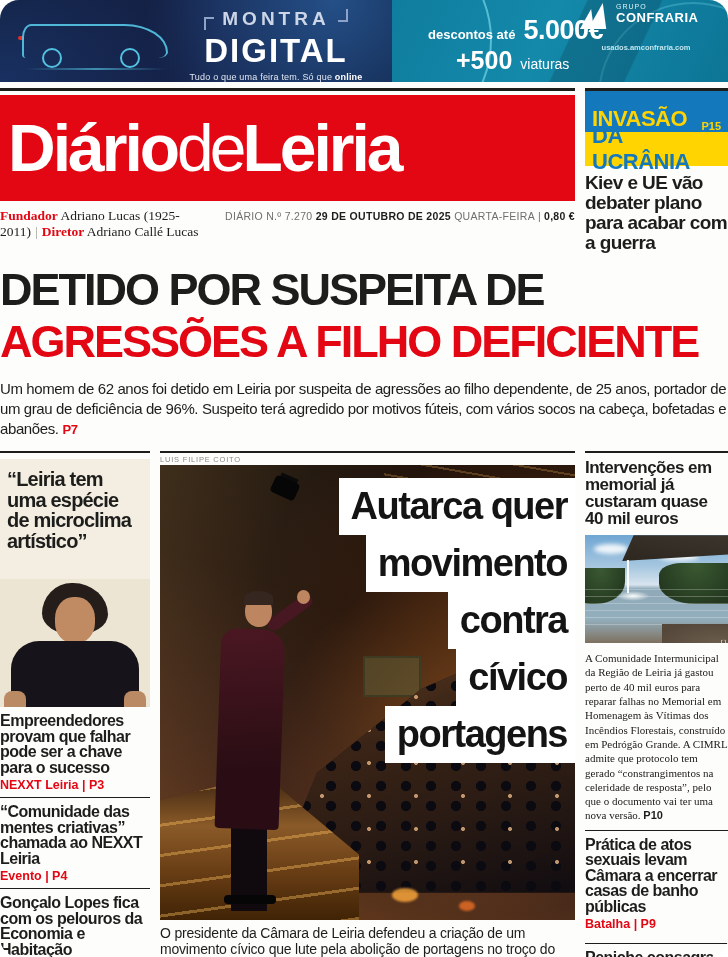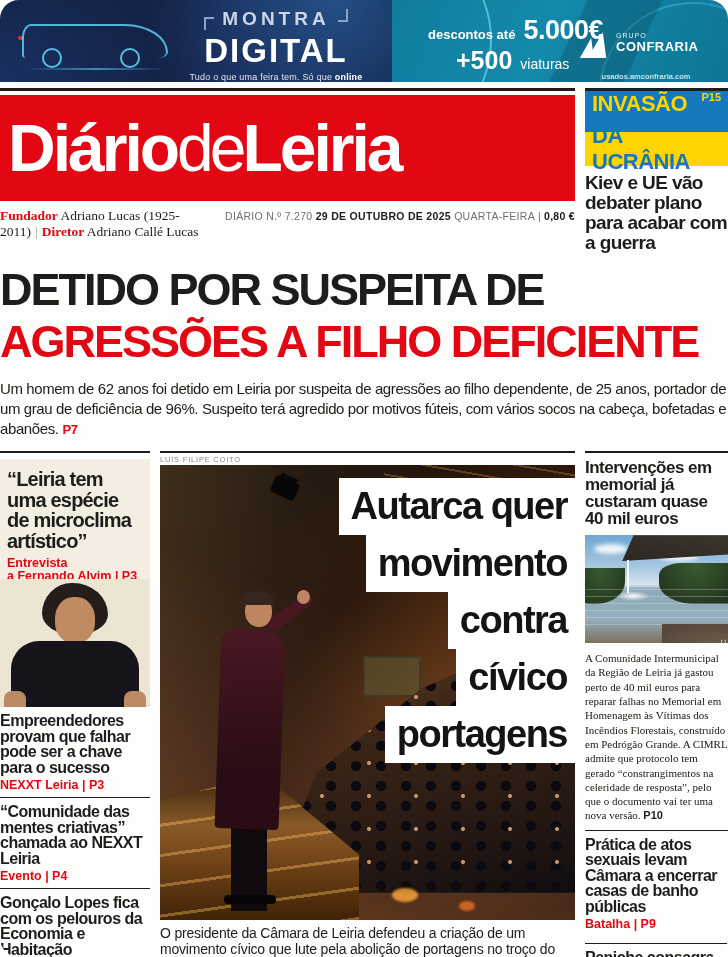--- a/index.html
+++ b/index.html
@@ -43,21 +43,21 @@
   .ring.r1 { left:-120px; top:-70px; width:220px; height:220px; }
   .ring.r2 { right:-60px; bottom:-110px; width:190px; height:190px; border-color:rgba(140,235,250,.25); }
   .diag { position:absolute; inset:0; background:linear-gradient(115deg, transparent 52%, rgba(8,60,80,.28) 52.5%, rgba(8,60,80,.28) 72%, transparent 72.5%); }
   .offer { position:absolute; left:36px; top:16px; line-height:1.1; }
   .offer-row1 { display:flex; align-items:baseline; gap:8px; }
   .offer-prefix { font-size:13px; font-weight:600; }
   .offer-value { font-size:27px; font-weight:bold; letter-spacing:-0.5px; }
   .offer-row2 { display:flex; align-items:baseline; gap:8px; margin-top:1px; padding-left:28px; }
   .offer-plus { font-size:25px; font-weight:bold; }
   .offer-suffix { font-size:14px; }
-  .brand { position:absolute; right:18px; top:32px; width:128px; }
+  .brand { position:absolute; right:18px; top:3px; width:128px; }
   .brand-mark { display:flex; align-items:flex-end; gap:0; float:left; margin-right:7px; }
   .tri { width:0; height:0; border-style:solid; }
   .tri.t1 { border-width:0 7px 20px 7px; border-color:transparent transparent #ffffff transparent; transform:skewX(-12deg); }
   .tri.t2 { border-width:0 9px 26px 9px; border-color:transparent transparent #ffffff transparent; margin-left:-5px; transform:skewX(-12deg); }
   .brand-top { font-size:7px; letter-spacing:1px; color:#dff2f6; }
   .brand-name { font-size:13px; font-weight:bold; letter-spacing:.5px; color:#ffffff; }
   .brand-url { clear:both; padding-top:14px; font-size:7.5px; font-weight:bold; color:#bfe6ee; text-align:center; }
 
   
   .masthead-row { display:flex; gap:10px; padding:6px 0 0 0; }
@@ -69,21 +69,21 @@
   .infoline { display:flex; justify-content:space-between; align-items:baseline; margin-top:7px; }
   .founders { font-family:"Liberation Serif", serif; font-size:13.5px; color:#1d1d1b; }
   .founders .red { color:#e30613; font-weight:bold; }
   .founders .sep { color:#9a9a98; padding:0 4px; }
   .dateline { font-size:10.5px; letter-spacing:.3px; color:#706f6e; white-space:nowrap; }
   .dateline b { color:#1d1d1b; }
   .dateline .sep { padding:0 3px; }
 
   
   .ukraine { width:143px; }
-  .ukr-blue { background:#1478bd; height:44px; display:flex; justify-content:space-between; align-items:flex-start; padding:0 7px; border-top:3px solid #1d1d1b; }
+  .ukr-blue { background:#1478bd; height:44px; display:flex; justify-content:space-between; align-items:flex-end; padding:0 7px; border-top:3px solid #1d1d1b; }
   .ukr-line1 { color:#ffd400; font-size:22px; font-weight:bold; letter-spacing:-0.5px; }
   .ukr-p { color:#ffd400; font-size:11px; font-weight:bold;margin-left:12px; }
   .ukr-yellow { background:#ffd400; height:34px; display:flex; align-items:center; padding:0 7px; }
   .ukr-line2 { color:#1478bd; font-size:22px; font-weight:bold; letter-spacing:-0.5px; }
   .ukr-headline { font-size:19px; font-weight:bold; line-height:1.06; letter-spacing:-0.6px; margin-top:7px; color:#1d1d1b; }
 
   
   .lead { margin-top:10px; }
   .lead-h1 { font-size:45px; font-weight:bold; letter-spacing:-2px; line-height:1.16; white-space:nowrap; }
   .lead-h1 .l1 { color:#1d1d1b; display:block; }
@@ -261,24 +261,20 @@
     </h1>
     <p class="lede" style="margin:11px 0 0 0;"><span>Um homem de 62 anos foi detido em Leiria por suspeita de agressões ao filho dependente, de 25 anos, portador de um grau de deficiência de 96%. Suspeito terá agredido por motivos fúteis, com vários socos na cabeça, bofetadas e abanões.</span><span class="pref">P7</span></p>
   </section>
 
   <main class="columns">
 
     <div class="col-left">
       <div class="rule"></div>
       <div class="interview-box">
         <div class="quote">“Leiria tem uma espécie de microclima artístico”</div>
-        <div class="int-kicker">
-          <div>Entrevista</div>
-          <div>a Fernando Alvim | P3</div>
-        </div>
         <div class="alvim">
           <div class="hair"></div>
           <div class="face"></div>
           <div class="shirt"></div>
           <div class="arm-l"></div>
             <div class="arm-r"></div>
         </div>
       </div>
       <div class="story">
         <h3 class="story-title">Empreendedores provam que falhar pode ser a chave para o sucesso</h3>

